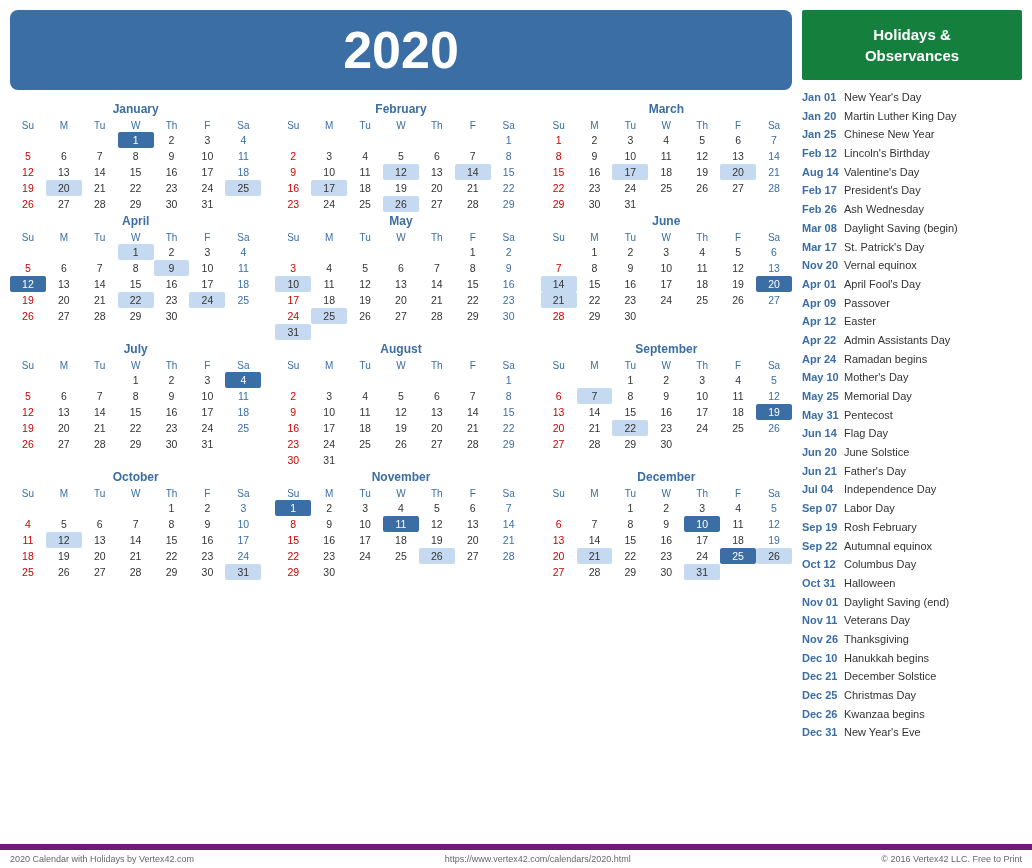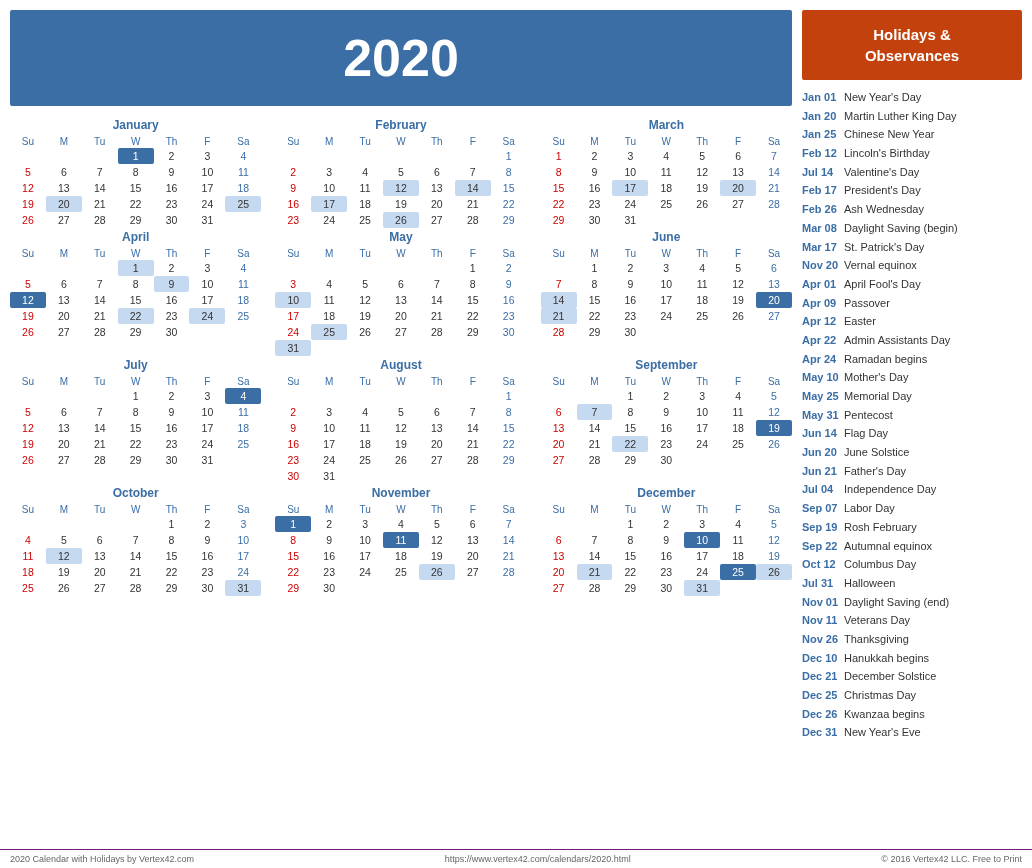--- a/index.html
+++ b/index.html
@@ -19,23 +19,23 @@
     }
     .calendar-section {
       flex: 1;
     }
     .year-header {
       background: #3a6ea5;
       color: white;
       text-align: center;
       font-size: 52px;
       font-weight: bold;
-      padding: 18px 0;
+      padding: 10px 0;
       margin-bottom: 12px;
-      border-radius: 2px;
+      border-radius: 8px;
     }
     .months-grid {
       display: grid;
       grid-template-columns: repeat(3, 1fr);
       gap: 2px 14px;
     }
     .month-block {
       font-size: 11px;
     }
     .month-title {
@@ -73,21 +73,21 @@
     }
     .month-table td.highlight-light {
       background: #c5d9f1;
       border-radius: 2px;
     }
     .sidebar {
       width: 220px;
       flex-shrink: 0;
     }
     .sidebar-header {
-      background: #c2410c;
+      background: #15803d;
       color: white;
       text-align: center;
       font-size: 15px;
       font-weight: bold;
       padding: 14px 8px;
       border-radius: 2px;
       margin-bottom: 8px;
       line-height: 1.4;
     }
     .holiday-list {
@@ -105,21 +105,21 @@
     }
     .holiday-name {
       color: #333;
     }
     .footer {
       display: flex;
       justify-content: space-between;
       font-size: 9px;
       color: #666;
       padding: 4px 10px;
-      border-top: 1px solid #701a75;
+      border-top: 6px solid #701a75;
     }
   </style>
 </head>
 <body>
 
 <div class="main-container">
   <div class="calendar-section">
     <div class="year-header">2020</div>
     <div class="months-grid" id="months-grid">
     <div class="month-block">
@@ -911,21 +911,21 @@
         </div>
         <div class="holiday-item">
           <span class="holiday-date">Jan 25</span>
           <span class="holiday-name">Chinese New Year</span>
         </div>
         <div class="holiday-item">
           <span class="holiday-date">Feb 12</span>
           <span class="holiday-name">Lincoln's Birthday</span>
         </div>
         <div class="holiday-item">
-          <span class="holiday-date">Jul 14</span>
+          <span class="holiday-date">Aug 14</span>
           <span class="holiday-name">Valentine's Day</span>
         </div>
         <div class="holiday-item">
           <span class="holiday-date">Feb 17</span>
           <span class="holiday-name">President's Day</span>
         </div>
         <div class="holiday-item">
           <span class="holiday-date">Feb 26</span>
           <span class="holiday-name">Ash Wednesday</span>
         </div>
@@ -999,21 +999,21 @@
         </div>
         <div class="holiday-item">
           <span class="holiday-date">Sep 22</span>
           <span class="holiday-name">Autumnal equinox</span>
         </div>
         <div class="holiday-item">
           <span class="holiday-date">Oct 12</span>
           <span class="holiday-name">Columbus Day</span>
         </div>
         <div class="holiday-item">
-          <span class="holiday-date">Jul 31</span>
+          <span class="holiday-date">Oct 31</span>
           <span class="holiday-name">Halloween</span>
         </div>
         <div class="holiday-item">
           <span class="holiday-date">Nov 01</span>
           <span class="holiday-name">Daylight Saving (end)</span>
         </div>
         <div class="holiday-item">
           <span class="holiday-date">Nov 11</span>
           <span class="holiday-name">Veterans Day</span>
         </div>

